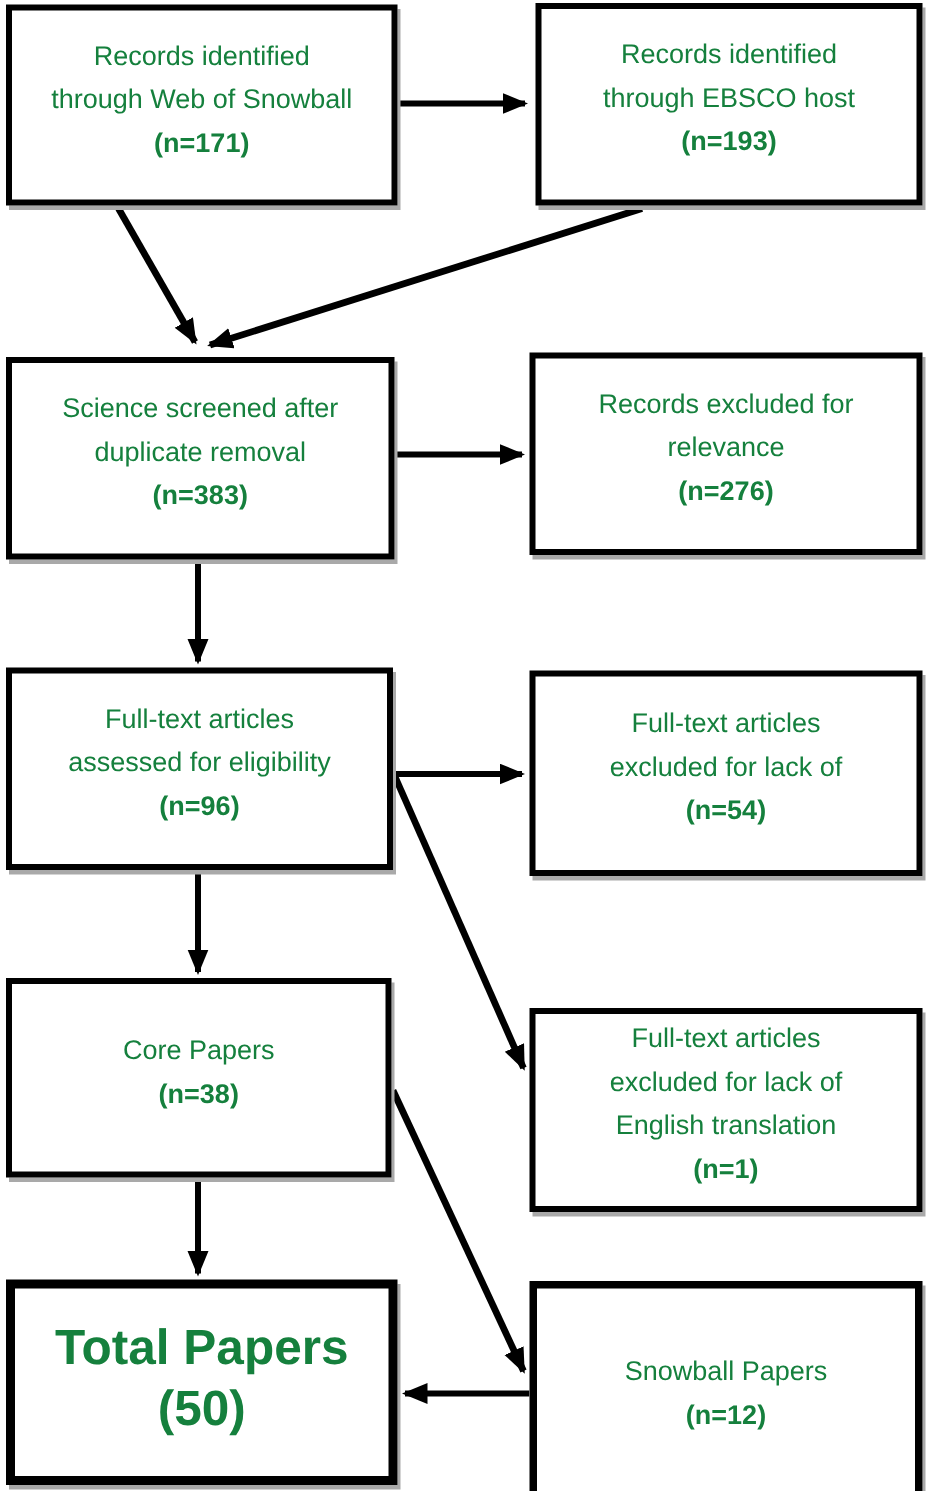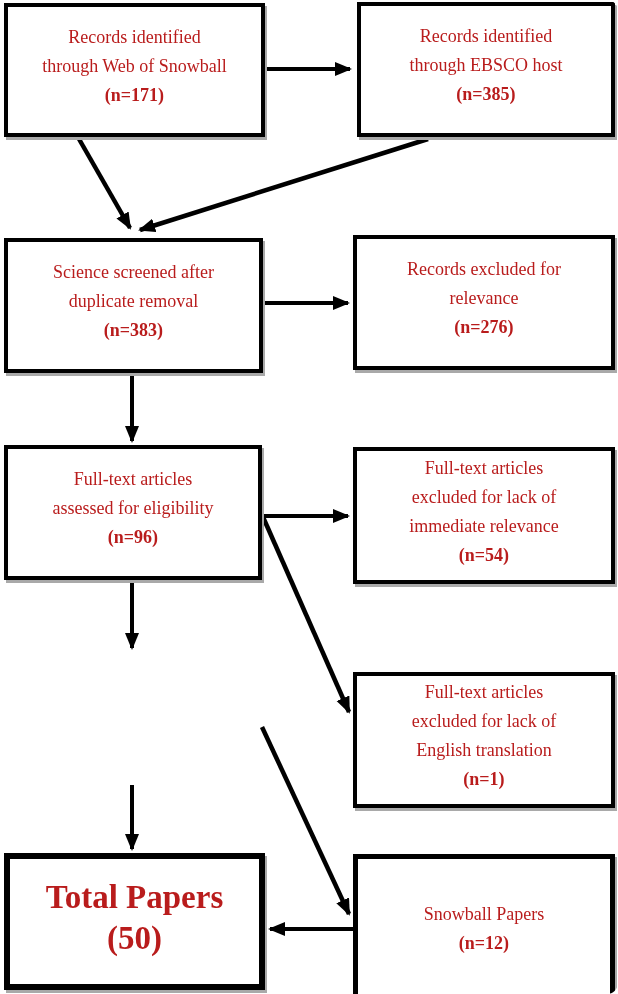--- a/index.html
+++ b/index.html
@@ -5,24 +5,23 @@
   html, body {
     margin: 0;
     padding: 0;
     background: #ffffff;
   }
   #canvas {
     position: relative;
     width: 618px;
     height: 994px;
     background: #ffffff;
-    font-family: Liberation Serif, serif;
-    color: #b91c1c;
+    font-family: Liberation Sans, sans-serif;
+    color: #15803d;
     overflow: hidden;
-    border-radius: 11px;
   }
   .box {
     position: absolute;
     box-sizing: border-box;
     border: 4px solid #000000;
     background: #ffffff;
     display: flex;
     flex-direction: column;
     align-items: center;
     justify-content: center;
@@ -98,21 +97,21 @@
 
   <div class="box" id="box-records-wos">
     <div class="line">Records identified</div>
     <div class="line">through Web of Snowball</div>
     <div class="line count">(n=171)</div>
   </div>
 
   <div class="box" id="box-records-ebsco">
     <div class="line">Records identified</div>
     <div class="line">through EBSCO host</div>
-    <div class="line count">(n=385)</div>
+    <div class="line count">(n=193)</div>
   </div>
 
   <div class="box" id="box-records-screened">
     <div class="line">Science screened after</div>
     <div class="line">duplicate removal</div>
     <div class="line count">(n=383)</div>
   </div>
 
   <div class="box" id="box-excluded-relevance">
     <div class="line">Records excluded for</div>
@@ -122,24 +121,27 @@
 
   <div class="box" id="box-fulltext-assessed">
     <div class="line">Full-text articles</div>
     <div class="line">assessed for eligibility</div>
     <div class="line count">(n=96)</div>
   </div>
 
   <div class="box" id="box-excluded-immediate">
     <div class="line">Full-text articles</div>
     <div class="line">excluded for lack of</div>
-    <div class="line">immediate relevance</div>
     <div class="line count">(n=54)</div>
   </div>
 
+  <div class="box" id="box-core-papers">
+    <div class="line">Core Papers</div>
+    <div class="line count">(n=38)</div>
+  </div>
 
   <div class="box" id="box-excluded-english">
     <div class="line">Full-text articles</div>
     <div class="line">excluded for lack of</div>
     <div class="line">English translation</div>
     <div class="line count">(n=1)</div>
   </div>
 
   <div class="box" id="box-total-papers">
     <div class="line">Total Papers</div>

